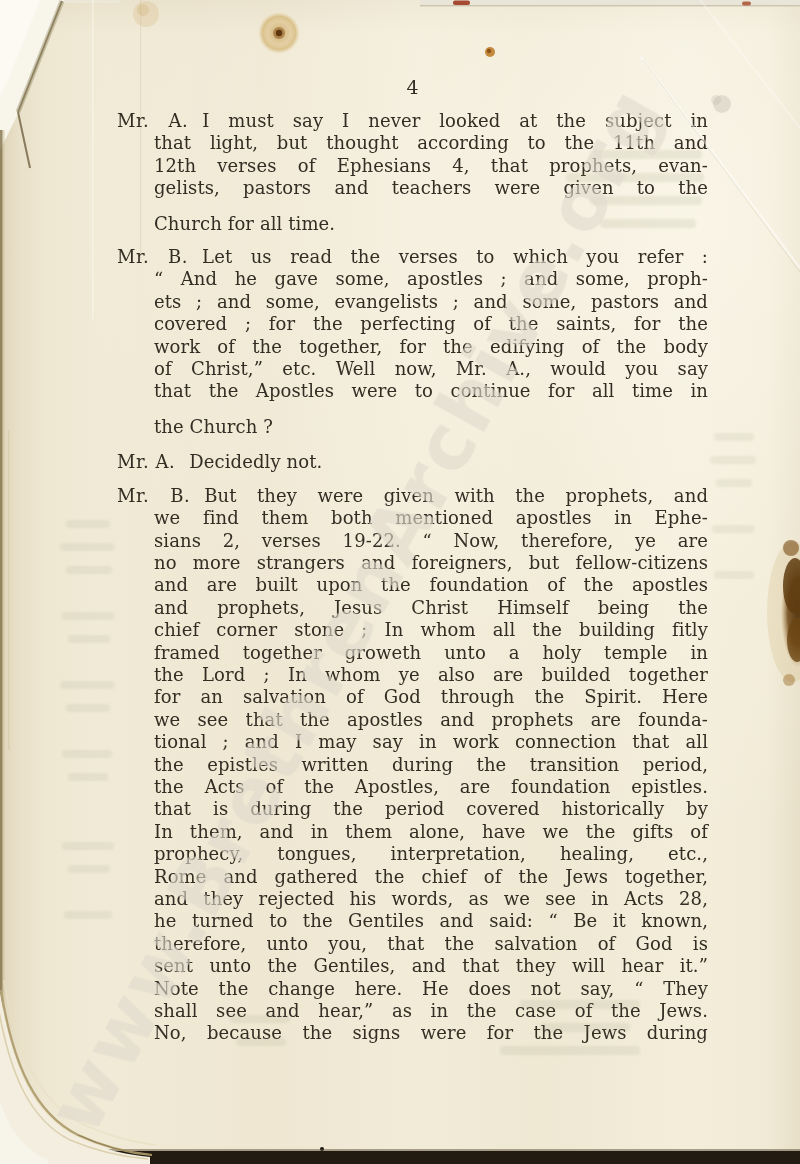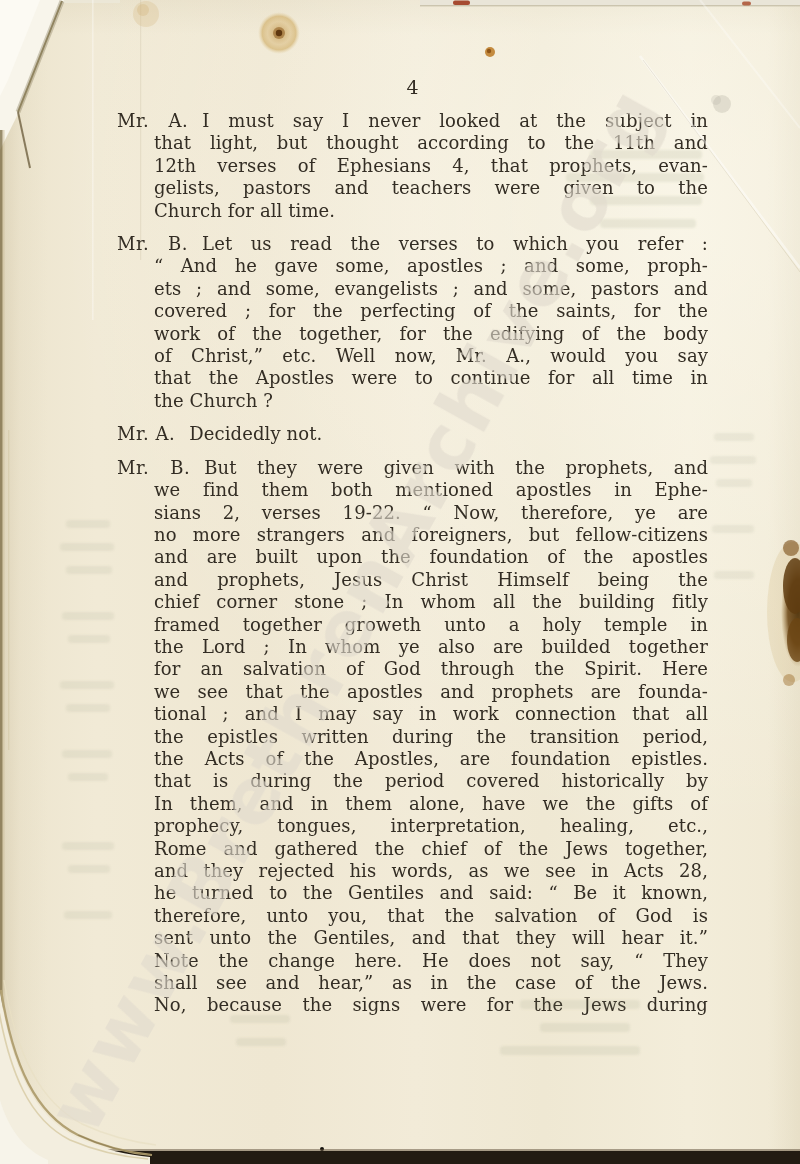--- a/index.html
+++ b/index.html
@@ -18,21 +18,21 @@
     text-align:center; font-size:19px; color:#332d24; z-index:2;
   }
   .text-block{
     position:absolute; left:117px; top:110px; width:591px;
     font-size:18px; line-height:22.4px; color:#332d24;
     letter-spacing:0.1px; z-index:2;
   }
   .para{ margin-bottom:11px; }
   .line{ text-align:justify; text-align-last:justify; margin-left:37px; }
   .line.first{ margin-left:0; }
-  .line.ragged{ text-align-last:left; }
+  .line.ragged{ text-align-last:left;margin-top:13px; }
   .speaker{ white-space:pre; margin-right:14px; letter-spacing:0.5px; }
   .watermark{
     position:absolute; left:30px; top:1104px;
     transform-origin:0 0; transform:rotate(-61deg);
     font-family:"DejaVu Sans","Liberation Sans",sans-serif;
     font-weight:700; font-size:76px; letter-spacing:3px;
     color:rgba(224,218,205,0.62); white-space:nowrap; z-index:9;
   }
   .artifacts{ position:absolute; inset:0; z-index:6; pointer-events:none; }
 </style>

